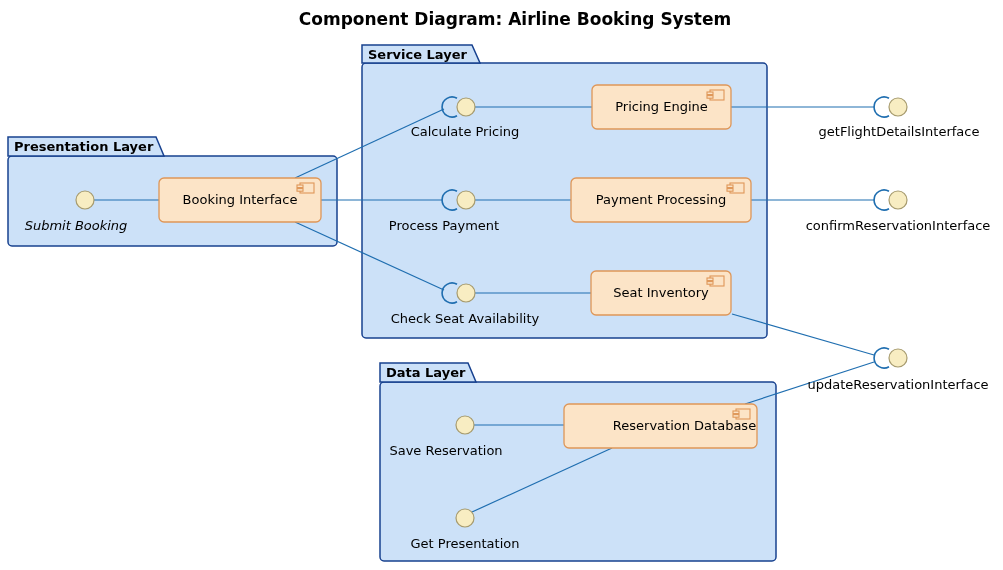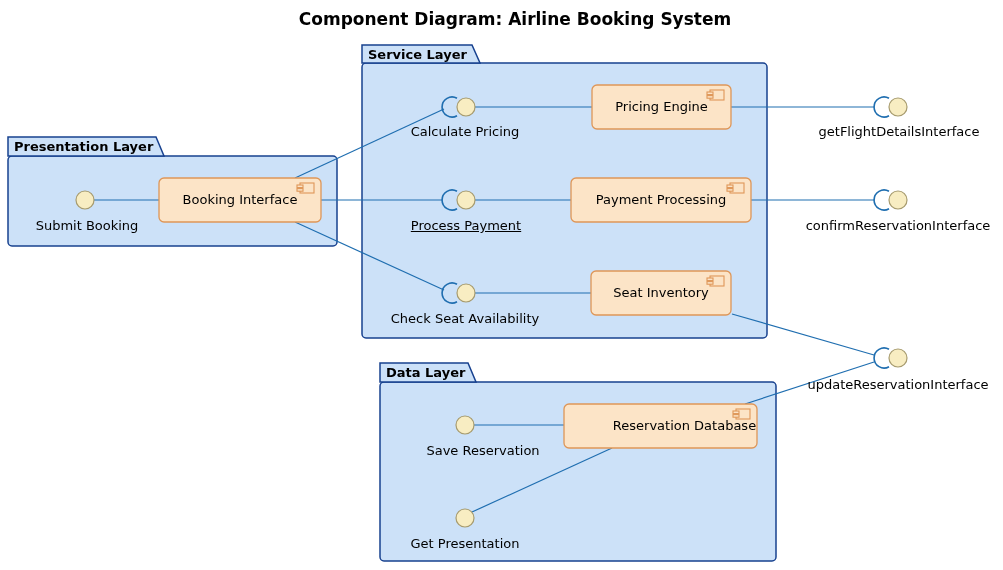--- a/index.html
+++ b/index.html
@@ -108,23 +108,23 @@
   <div class="label pkg-label" style="left:14px;top:139px;">Presentation Layer</div>
   <div class="label pkg-label" style="left:368px;top:47px;">Service Layer</div>
   <div class="label pkg-label" style="left:386px;top:365px;">Data Layer</div>
 
   <div class="label comp-label" style="left:159px;top:178px;width:162px;height:44px;">Booking Interface</div>
   <div class="label comp-label" style="left:592px;top:85px;width:139px;height:44px;">Pricing Engine</div>
   <div class="label comp-label" style="left:591px;top:271px;width:140px;height:44px;">Seat Inventory</div>
   <div class="label comp-label" style="left:571px;top:178px;width:180px;height:44px;">Payment Processing</div>
   <div class="label comp-label" style="left:564px;top:404px;width:193px;height:44px;padding-left:24px;">Reservation Database</div>
 
-  <div class="label iface-label" style="left:87px;top:218px;">Submit Booking</div>
+  <div class="label iface-label" style="left:76px;top:218px;font-style:italic;">Submit Booking</div>
   <div class="label iface-label" style="left:465px;top:124px;">Calculate Pricing</div>
-  <div class="label iface-label" style="left:466px;top:218px;text-decoration:underline;">Process Payment</div>
+  <div class="label iface-label" style="left:444px;top:218px;">Process Payment</div>
   <div class="label iface-label" style="left:465px;top:311px;">Check Seat Availability</div>
   <div class="label iface-label" style="left:899px;top:124px;">getFlightDetailsInterface</div>
   <div class="label iface-label" style="left:898px;top:218px;">confirmReservationInterface</div>
   <div class="label iface-label" style="left:898px;top:377px;">updateReservationInterface</div>
-  <div class="label iface-label" style="left:483px;top:443px;">Save Reservation</div>
+  <div class="label iface-label" style="left:446px;top:443px;">Save Reservation</div>
   <div class="label iface-label" style="left:465px;top:536px;">Get Presentation</div>
 
 </div>
 
 </body></html>

